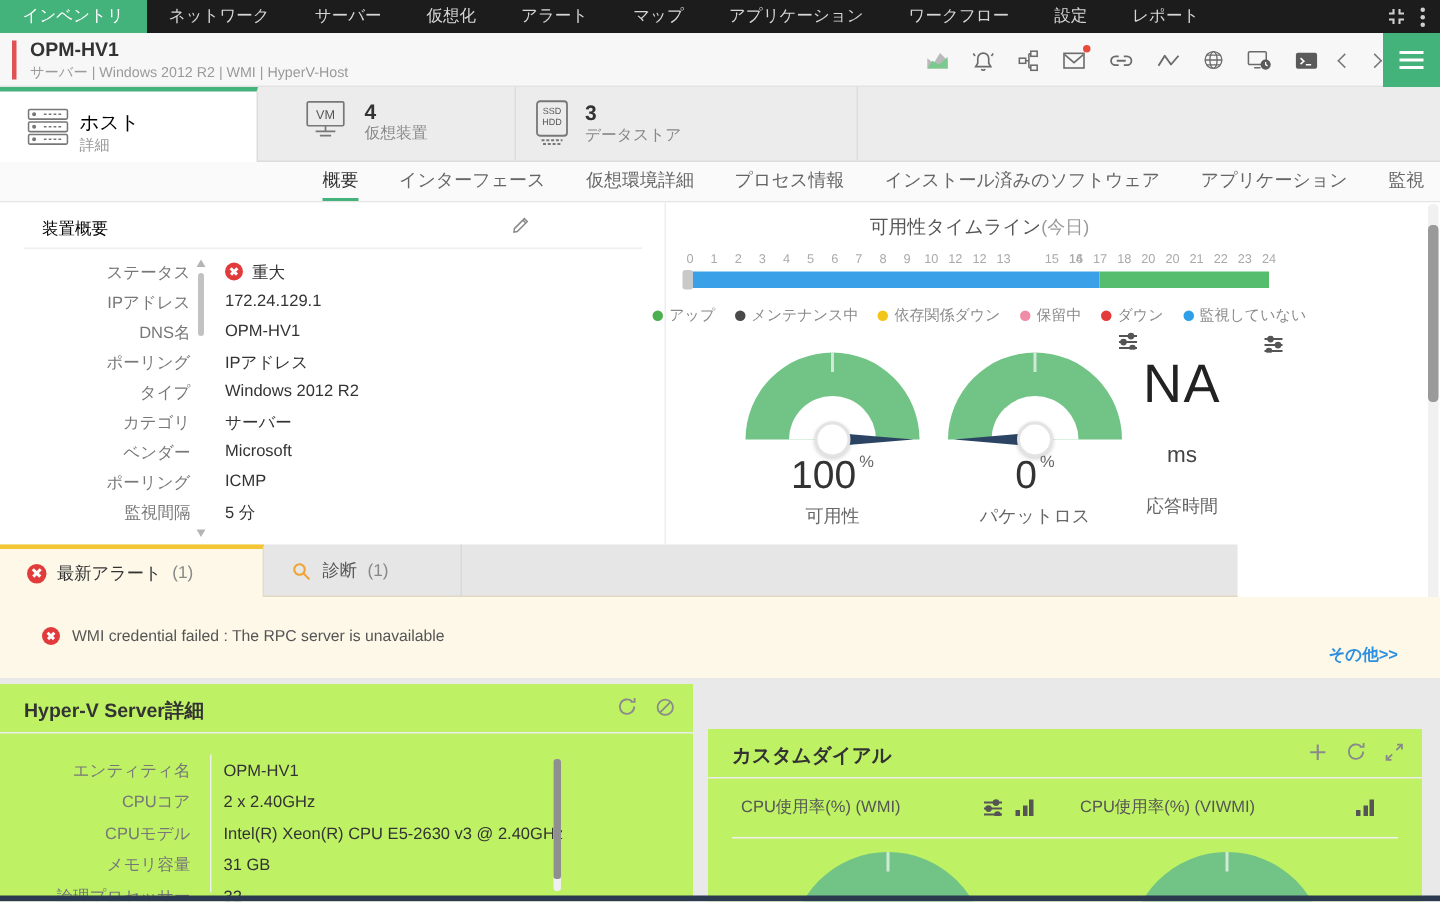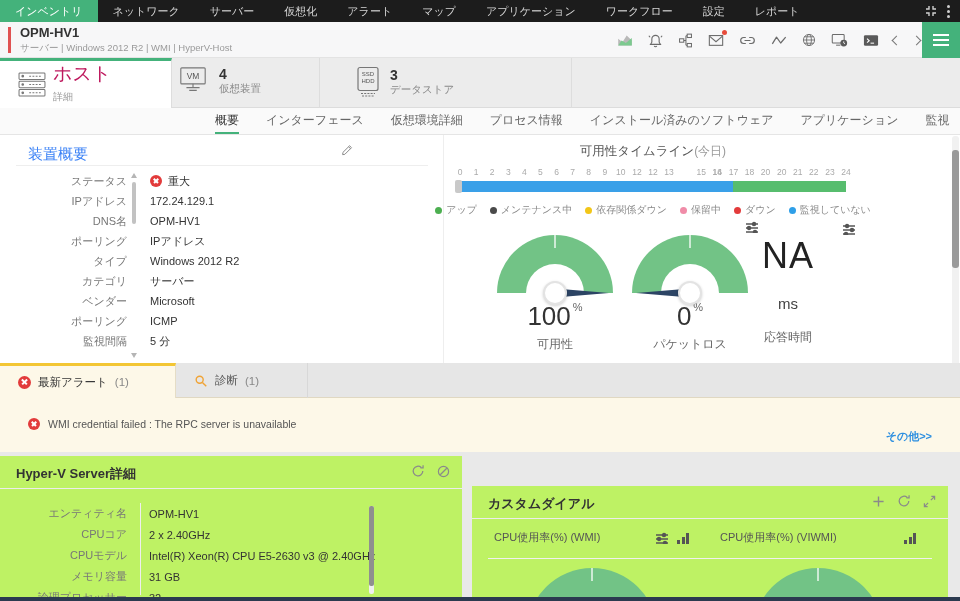--- a/index.html
+++ b/index.html
@@ -26,38 +26,38 @@
   .chev.left { transform:rotate(45deg); }
   .chev.right { transform:rotate(225deg); }
   .hamburger { position:absolute; right:0; top:0; width:38px; height:36px; background:#44b27b; display:flex; flex-direction:column; justify-content:center; align-items:center; gap:3px; cursor:pointer; }
   .hamburger i { width:16px; height:2px; background:#fff; }
   .red-dot { position:absolute; right:-2px; top:-2px; width:5px; height:5px; border-radius:50%; background:#e74c3c; }
 
   
   .cards { position:absolute; left:0; top:58px; width:960px; height:50px; background:#ececec; border-bottom:1px solid #dcdcdc; }
   .card { position:absolute; top:0; height:50px; border-right:1px solid #dddddd; }
   .card.host { left:0; width:172px; background:#fff; border-top:3px solid #44b27b; }
-  .card.c2 { left:160px; width:160px;padding-left:24px; }
+  .card.c2 { left:184px; width:160px;padding-left:24px; }
   .card.c3 { left:345px; width:227px; }
-  .host-title { position:absolute; left:53px; top:0; font-size:19px; color:#be185d; }
+  .host-title { position:absolute; left:53px; top:12px; font-size:13px; color:#000000; }
   .host-sub { position:absolute; left:53px; top:29px; font-size:10px; color:#999; }
   .card-count { font-size:14px; font-weight:bold; color:#333; }
   .card-label { font-size:10.5px; color:#888; }
   .card-group { position:absolute; top:8px; display:flex; gap:9px; align-items:center; }
 
   
   .subtabs { position:absolute; left:0; top:108px; width:960px; height:27px; background:#fafafa; border-bottom:1px solid #e5e5e5; display:flex; align-items:stretch; padding-left:215px; }
   .subtab { font-size:12px; color:#666; line-height:25px; margin-right:27px; cursor:pointer; border-bottom:2px solid transparent; white-space:nowrap; }
   .subtab.active { color:#333; border-bottom-color:#44b27b; }
 
   
   .main { position:absolute; left:0; top:135px; width:960px; height:228px; background:#fff; }
   .main-divider { position:absolute; left:443px; top:0; width:1px; height:228px; background:#eee; }
 
-  .panel-h { font-size:15px; color:#3b82f6; }
+  .panel-h { font-size:11px; color:#000000; }
   .ds-header { position:absolute; left:28px; top:10px; }
   .ds-rule { position:absolute; left:16px; top:30px; width:412px; height:1px; background:#eee; }
   .ds-pencil { position:absolute; left:340px; top:7px; cursor:pointer; }
 
   .ds-fields { position:absolute; left:0; top:36px; width:430px; }
   .f-row { display:flex; height:20px; align-items:center; }
   .f-label { width:127px; text-align:right; font-size:11px; color:#777; padding-right:0; }
   .f-value { margin-left:23px; font-size:11px; color:#333; display:flex; align-items:center; gap:6px; }
 
   .mini-scroll { position:absolute; left:130px; top:38px; width:9px; height:185px; }
@@ -91,21 +91,21 @@
   .na-value { font-size:36px; color:#222; letter-spacing:1px; }
   .na-unit { font-size:15px; color:#444; margin-top:18px; }
   .na-label { font-size:12px; color:#666; margin-top:17px; }
   .g-miniicon { position:absolute; }
 
   
   .page-scroll { position:absolute; right:1px; top:136px; width:7px; height:300px; background:#f1f1f1; border-radius:3px; }
   .page-scroll .thumb { position:absolute; left:0; top:14px; width:7px; height:118px; background:#9a9a9a; border-radius:3px; }
 
   
-  .alert-tabs { position:absolute; left:0; top:363px; width:960px; height:35px; background:#e6e6e6; border-bottom:1px solid #e0d8c2; }
+  .alert-tabs { position:absolute; left:0; top:363px; width:825px; height:35px; background:#e6e6e6; border-bottom:1px solid #e0d8c2; }
   .a-tab { position:absolute; top:0; height:35px; display:flex; align-items:center; gap:7px; font-size:11.5px; color:#555; padding:0 18px; cursor:pointer; border-right:1px solid #d8d8d8; }
   .a-tab.active { background:#fdf8e8; border-top:3px solid #f3c634; color:#333; border-right:1px solid #e5ddc6; }
   .a-count { color:#888; }
   .alert-body { position:absolute; left:0; top:398px; width:960px; height:54px; background:#fdf8e8; }
   .alert-msg { position:absolute; left:28px; top:20px; display:flex; align-items:center; gap:8px; font-size:10.5px; color:#555; }
   .more-link { position:absolute; right:28px; bottom:8px; font-size:11px; color:#2d8fe0; font-weight:bold; cursor:pointer; }
 
   .cx { width:13px; height:13px; border-radius:50%; background:#e23b3b; position:relative; display:inline-block; flex:0 0 auto; }
   .cx::before,.cx::after { content:""; position:absolute; left:3px; right:3px; top:50%; height:1.6px; margin-top:-0.8px; background:#fff; }
   .cx::before { transform:rotate(45deg); } .cx::after { transform:rotate(-45deg); }

